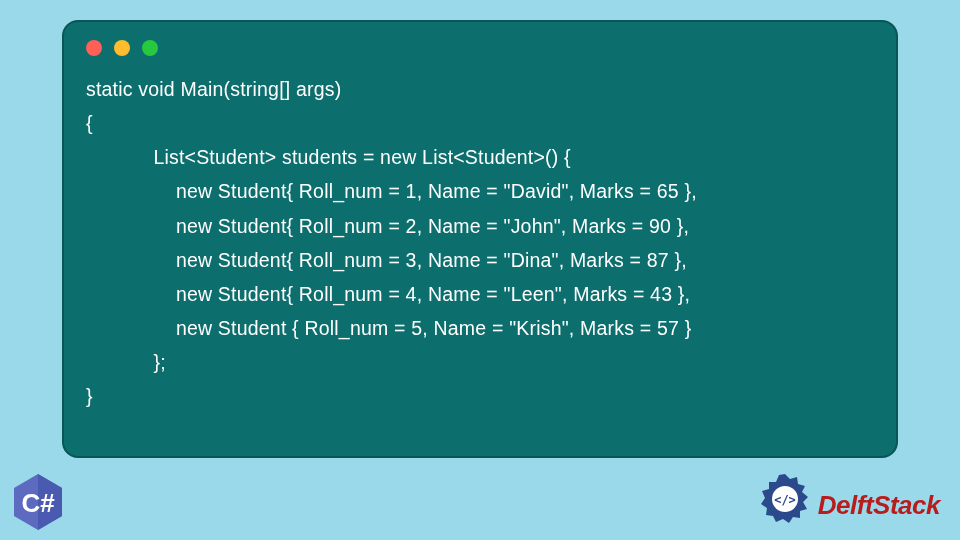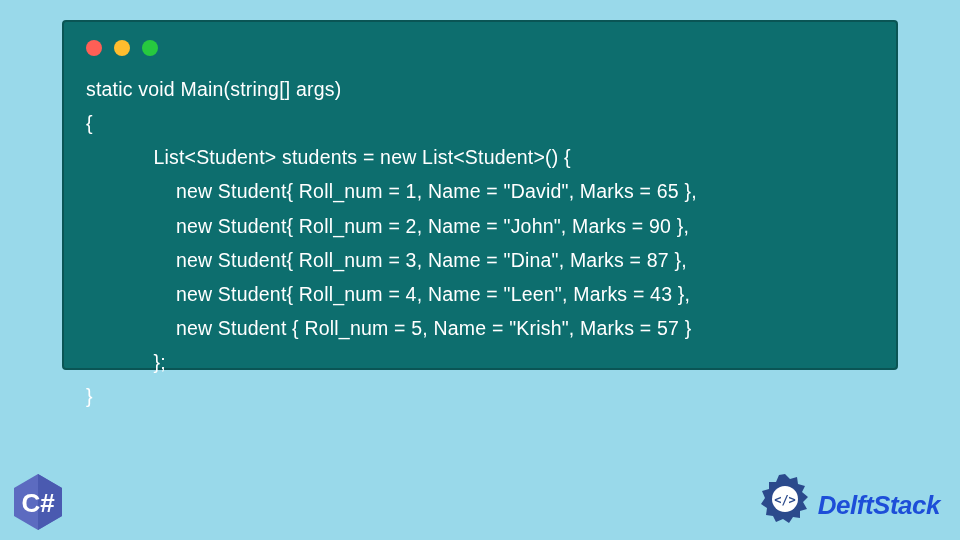--- a/index.html
+++ b/index.html
@@ -9,24 +9,24 @@
       background: #99d9ea;
       font-family: -apple-system, BlinkMacSystemFont, "Segoe UI", sans-serif;
       position: relative;
       overflow: hidden;
     }
     .code-window {
       position: absolute;
       top: 20px;
       left: 62px;
       width: 836px;
-      height: 350px;
+      height: 438px;
       background: #0d6e6e;
       border: 2px solid #0a5555;
-      border-radius: 4px;
+      border-radius: 16px;
     }
     .window-dots {
       display: flex;
       gap: 12px;
       padding: 18px 22px 10px;
     }
     .dot {
       width: 16px;
       height: 16px;
       border-radius: 50%;
@@ -55,21 +55,21 @@
       right: 20px;
       bottom: 14px;
       display: flex;
       align-items: center;
       gap: 6px;
     }
     .delft-text {
       font-size: 26px;
       font-weight: 600;
       font-style: italic;
-      color: #1d4ed8;
+      color: #b91c1c;
       letter-spacing: -0.5px;
       margin-top: 12px;
     }
     .delft-icon {
       width: 54px;
       height: 54px;
     }
   </style>
 </head>
 <body>

